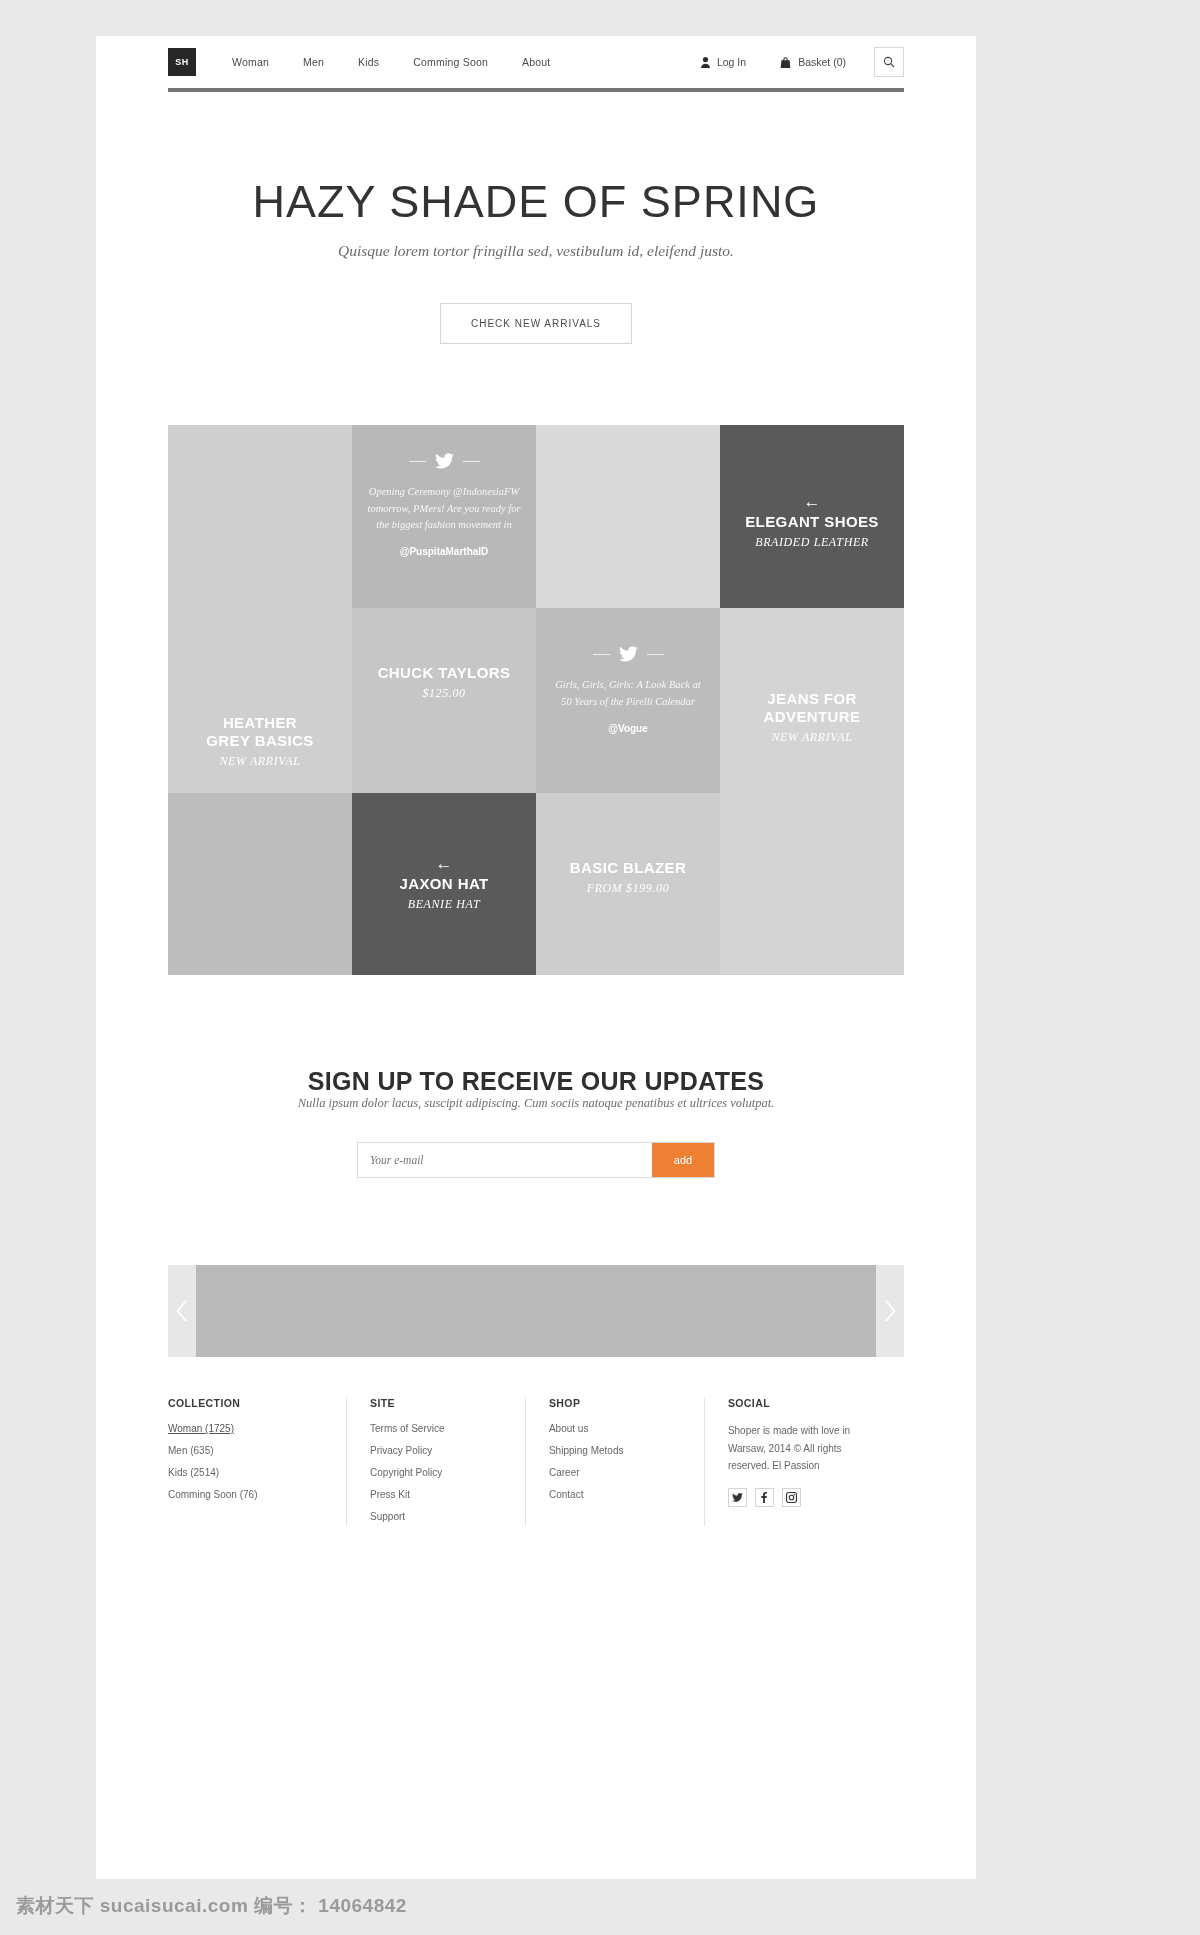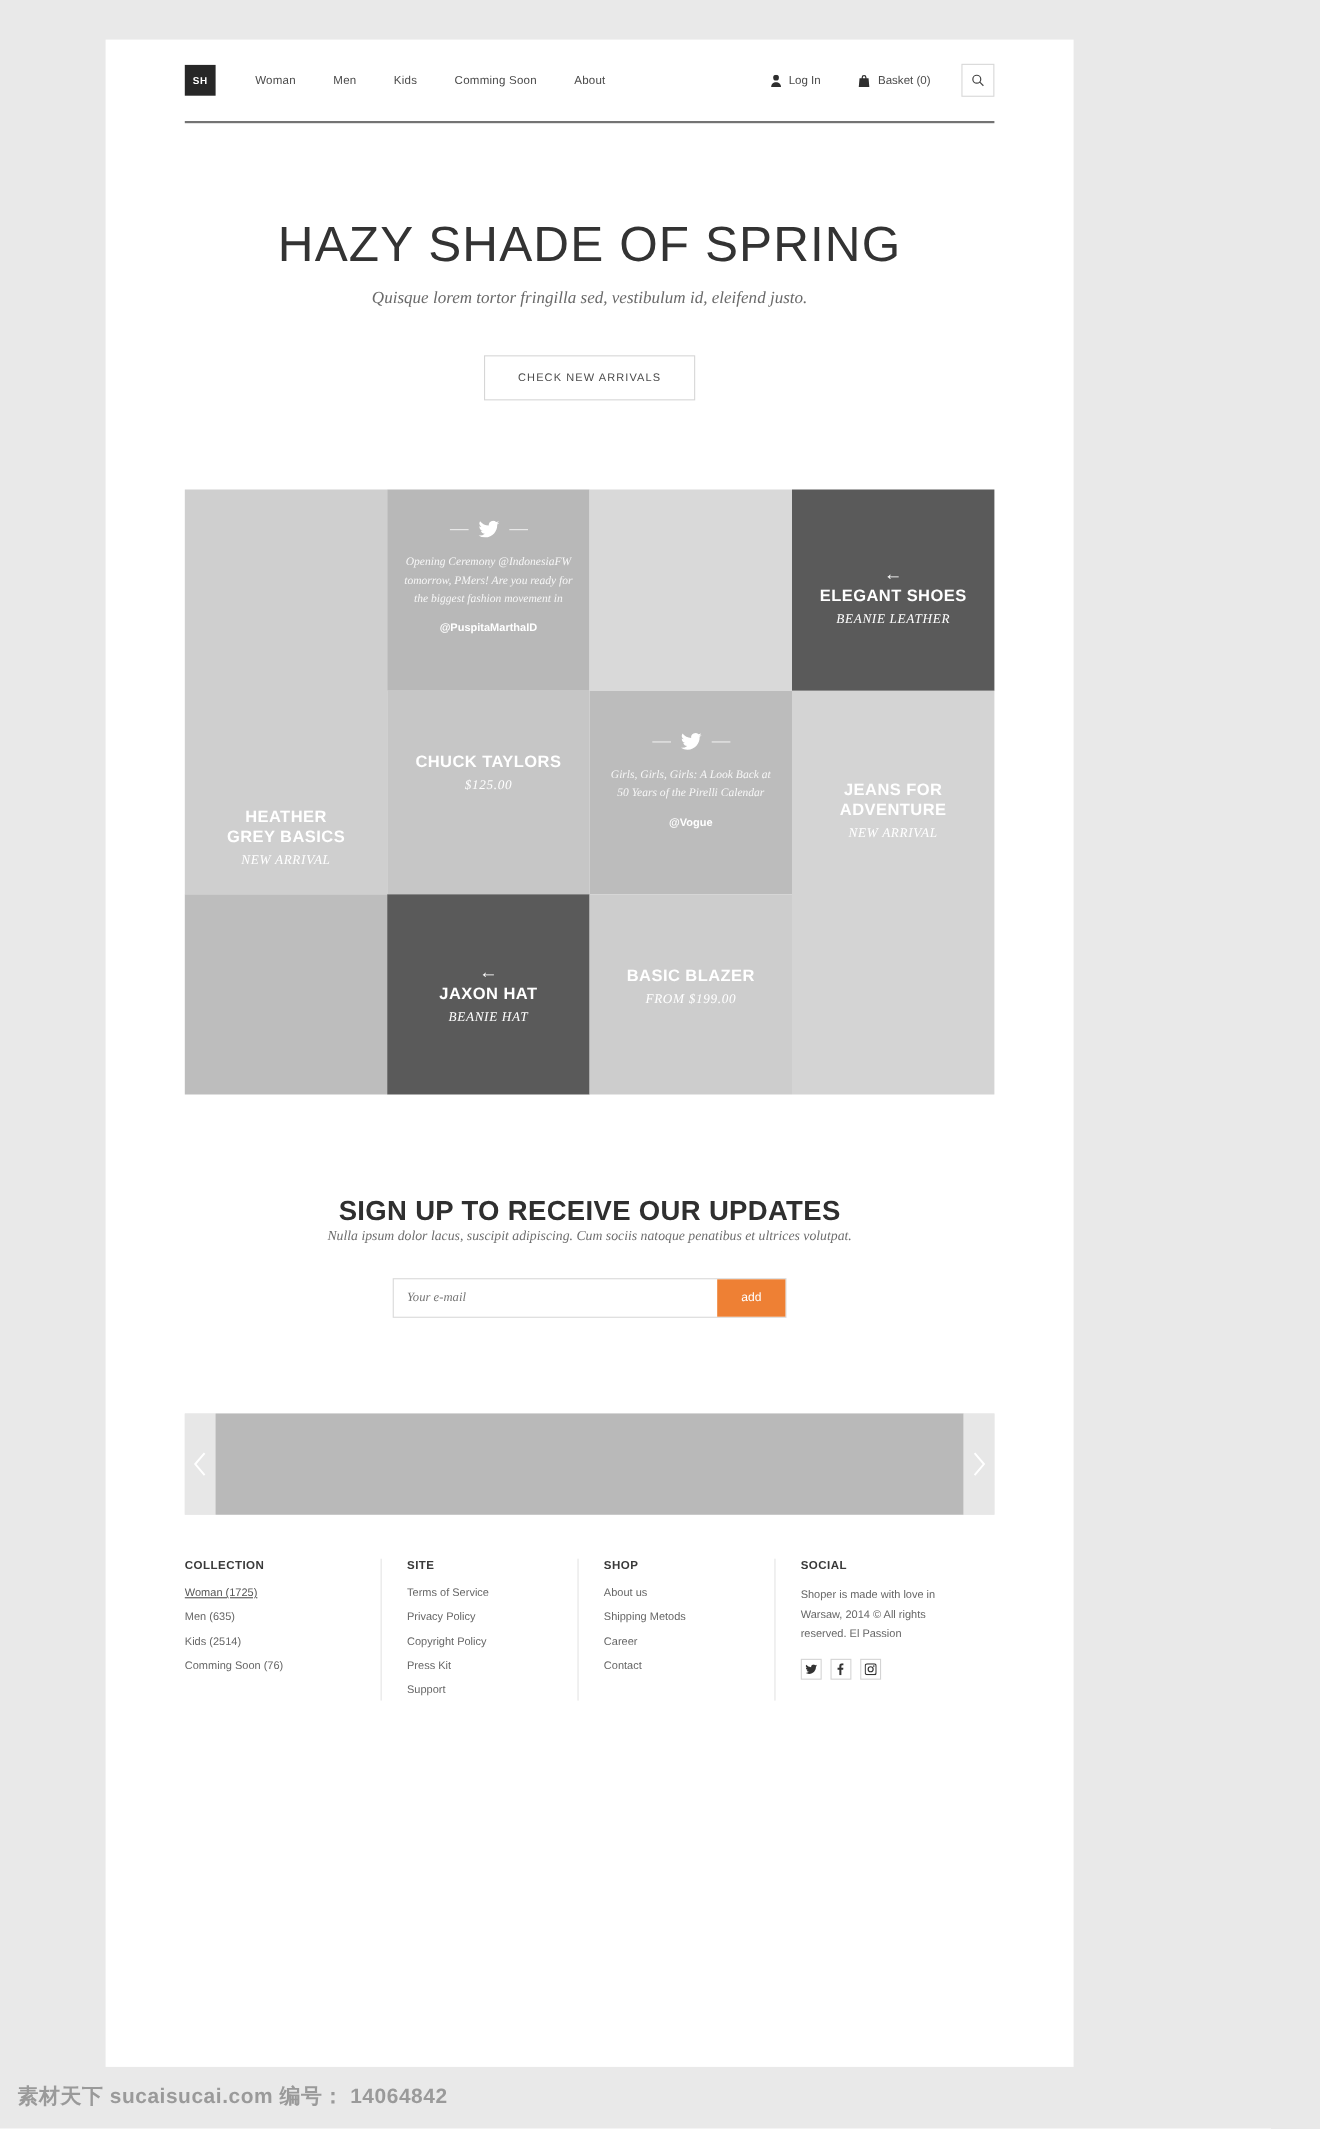--- a/index.html
+++ b/index.html
@@ -12,23 +12,23 @@
   .page {
     position: absolute;
     left: 96px; top: 36px;
     width: 880px; height: 1843px;
     background: #ffffff;
   }
   .inner { width: 736px; margin: 0 auto; }
 
   
   .header {
-    height: 76px;
+    height: 56px;
     display: flex; align-items: center;
-    border-bottom: 2px solid #737373;
+    border-bottom: 4px solid #737373;
   }
   .logo {
     width: 28px; height: 28px;
     background: #272727;
     color: #fff;
     font-size: 9px; font-weight: bold;
     letter-spacing: .5px;
     display: flex; align-items: center; justify-content: center;
     flex: 0 0 auto;
   }
@@ -294,21 +294,21 @@
           <div class="tw-handle">@PuspitaMarthaID</div>
         </div>
       </div>
 
       <div class="tile" style="grid-column:3; grid-row:1; background:#d9d9d9;"></div>
 
       <div class="tile" style="grid-column:4; grid-row:1; background:#5a5a5a;">
         <div class="tile-inner" style="top:68px;">
           <span class="t-arrow">←</span>
           <div class="t-title">ELEGANT SHOES</div>
-          <div class="t-sub">BEANIE LEATHER</div>
+          <div class="t-sub">BRAIDED LEATHER</div>
         </div>
       </div>
 
       <div class="tile" style="grid-column:2; grid-row:2; background:#c6c6c6;">
         <div class="tile-inner" style="top:56px;">
           <div class="t-title">CHUCK TAYLORS</div>
           <div class="t-sub">$125.00</div>
         </div>
       </div>
 

